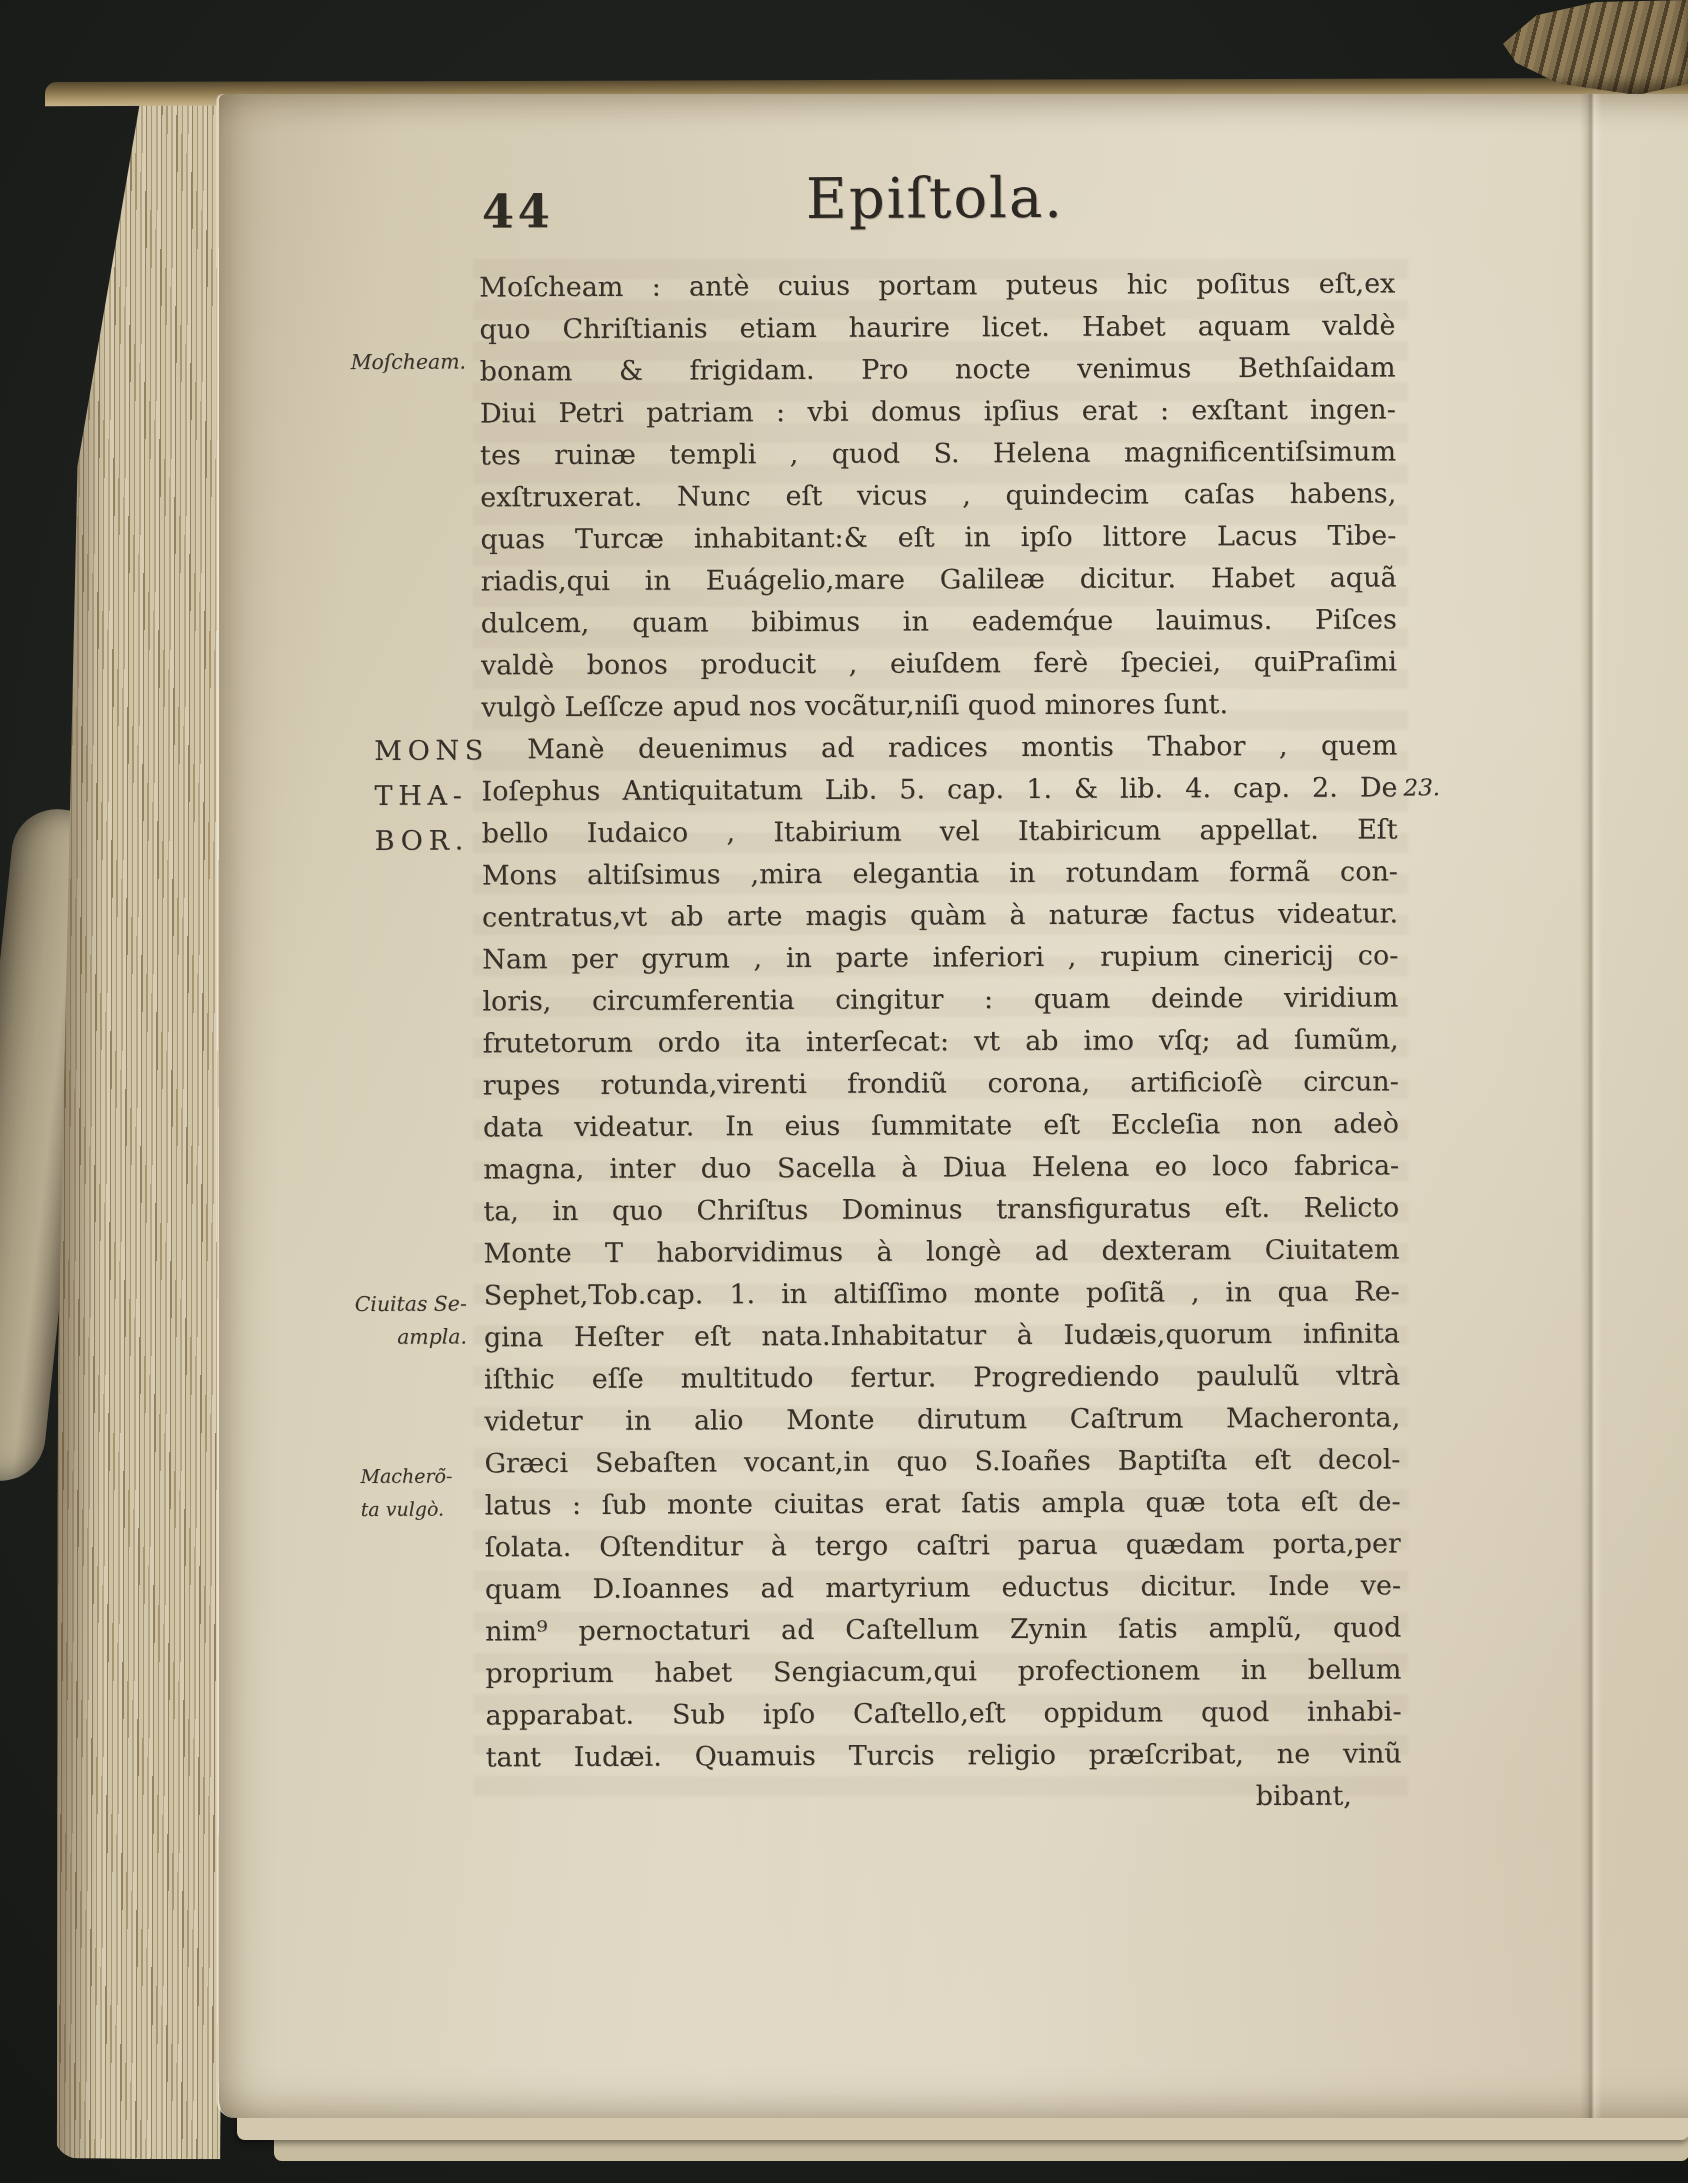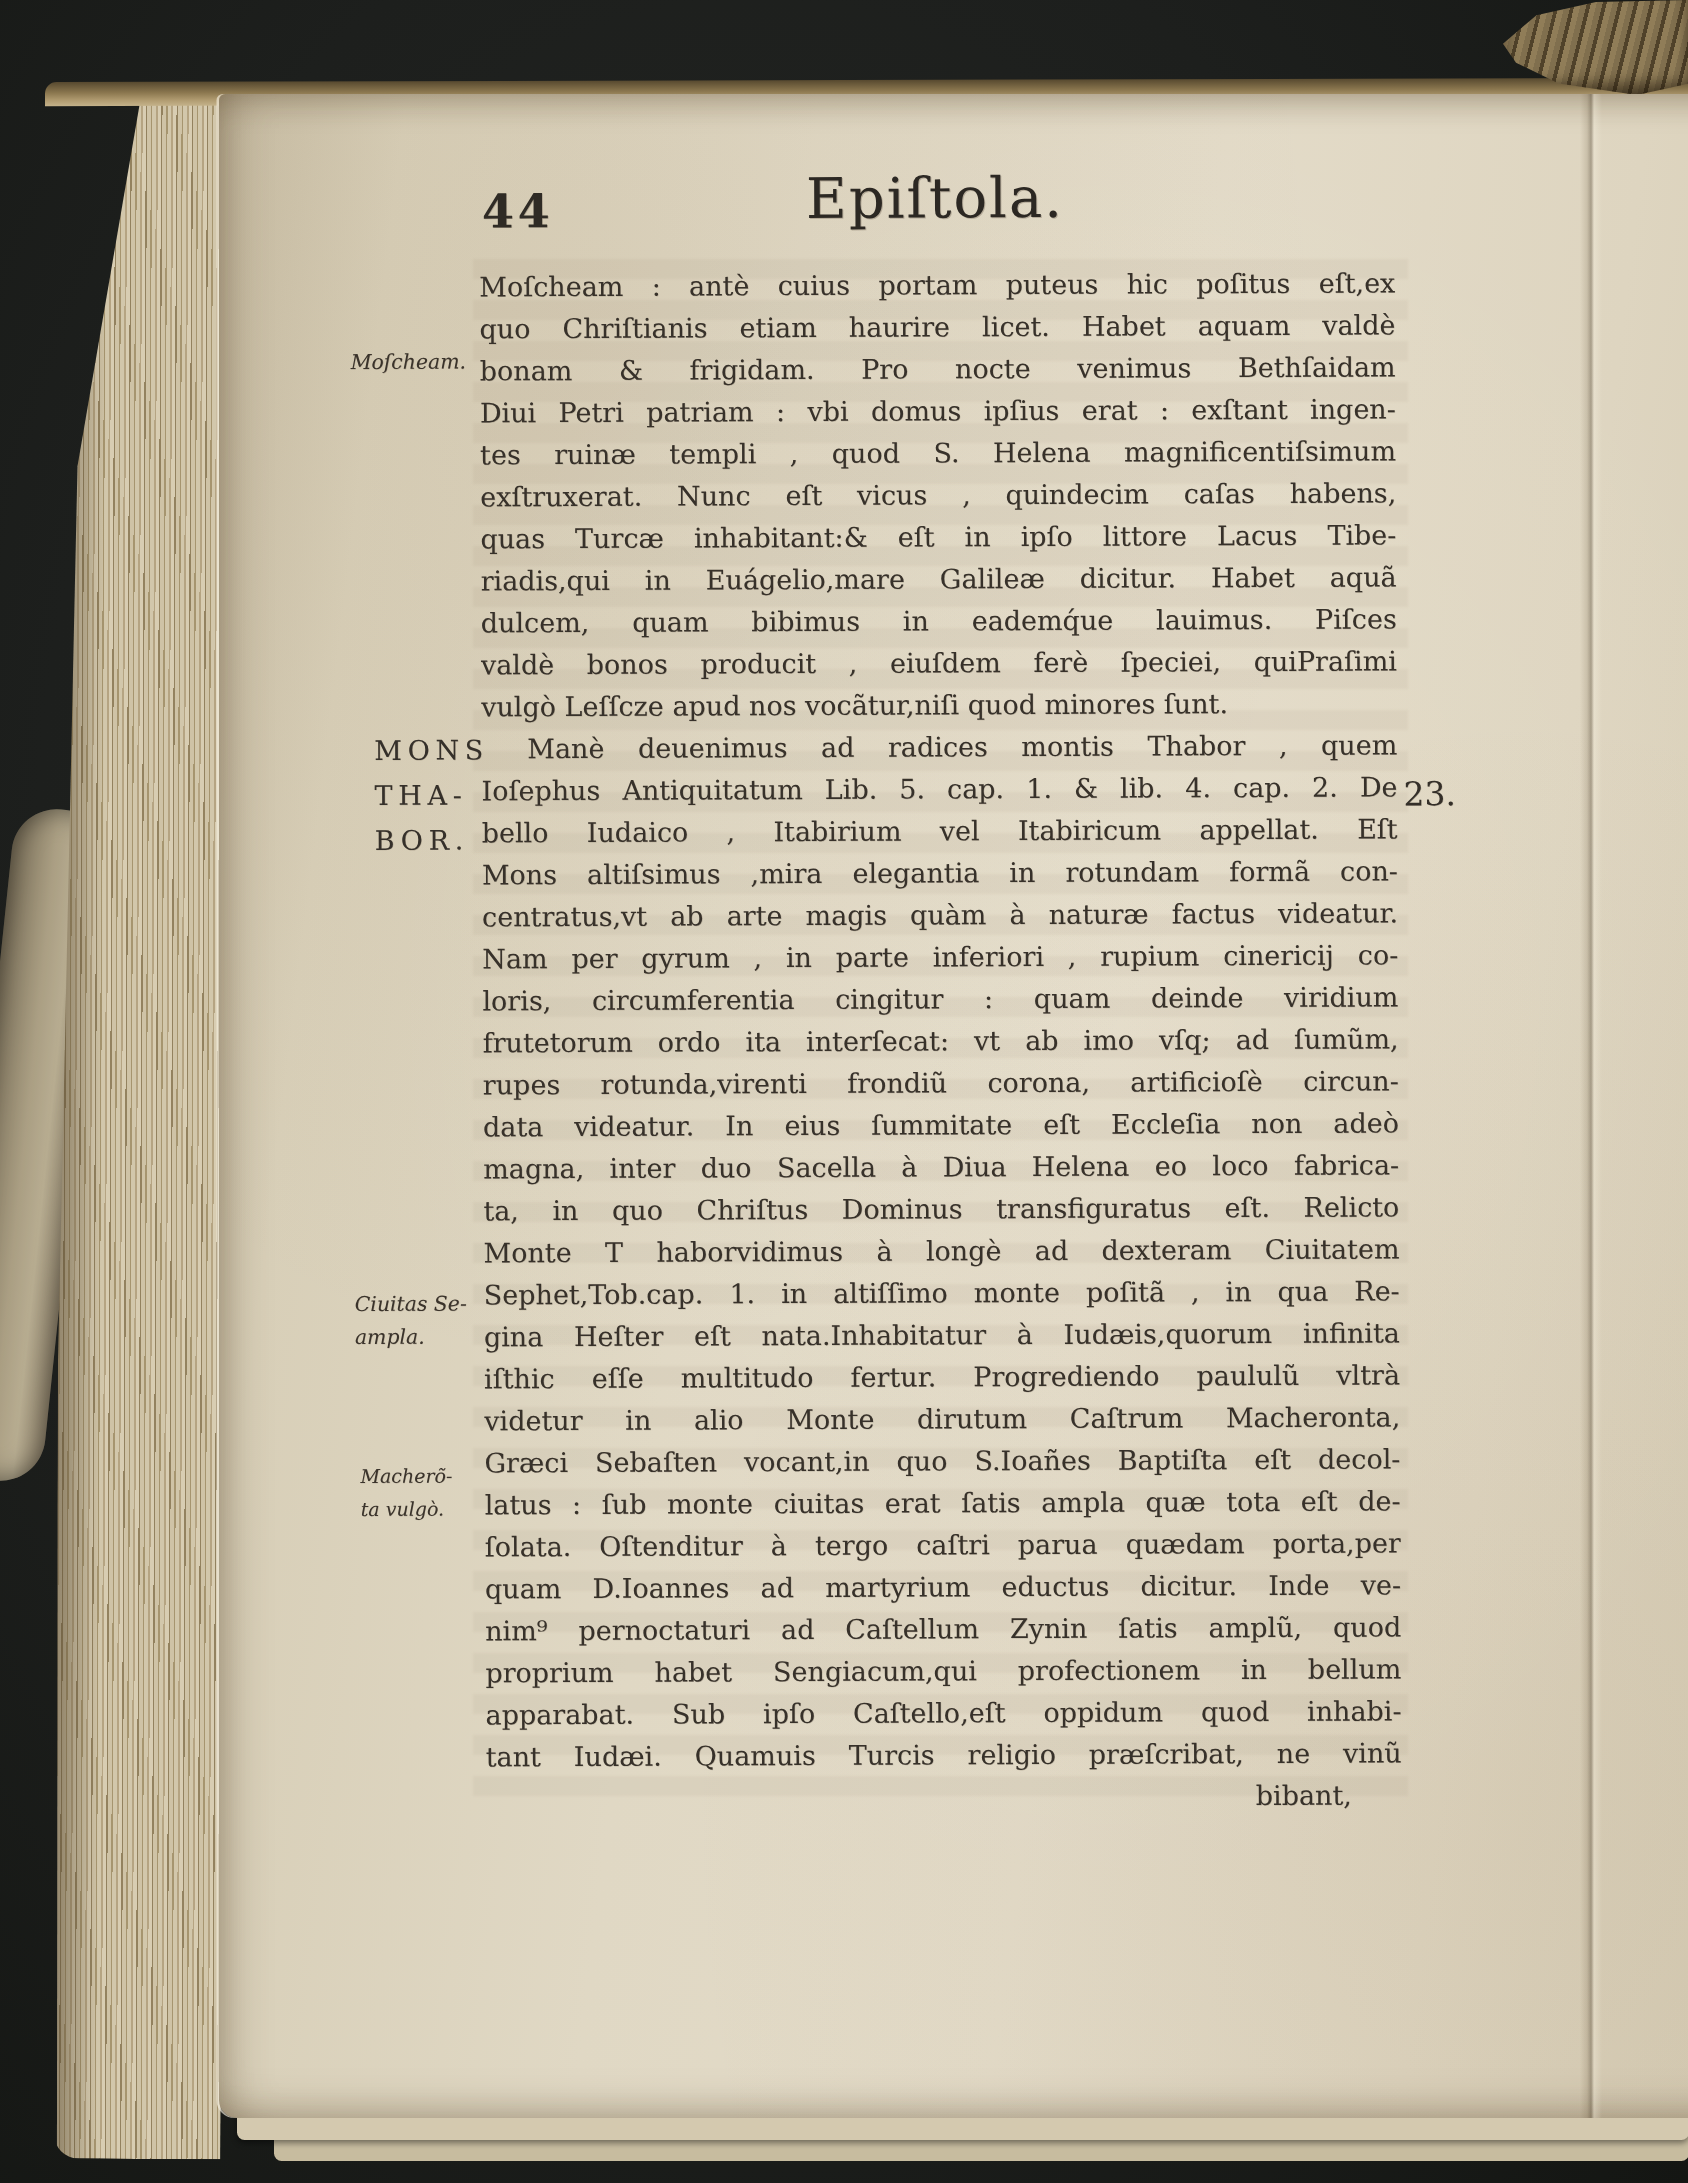--- a/index.html
+++ b/index.html
@@ -114,22 +114,23 @@
 
   .mnote{
     position:absolute;font-style:italic;font-size:20.4px;line-height:33px;
     color:#3a332b;text-shadow:0.4px 0.4px 0 rgba(60,45,30,.25);
   }
   .mnote-caps{
     position:absolute;font-size:27px;line-height:45px;letter-spacing:5.7px;
     color:#35302a;font-style:normal;text-shadow:0.4px 0.4px 0 rgba(60,45,30,.25);
   }
   .folio-ref{
-    position:absolute;left:1185px;top:682px;font-size:33px;color:#342f29;
+    position:absolute;left:1185px;top:682px;font-size:23px;color:#342f29;
     text-shadow:0.5px 0.5px 0 rgba(60,45,30,.22);
+    font-style:italic;
   }
 </style>
 </head>
 <body>
 
 <div class="stage">
   <div class="strap"></div>
   <div class="fore-edge"></div>
   <div class="top-edge"></div>
   <div class="endband"></div>
@@ -188,21 +189,21 @@
       <div class="mnote" style="left:134px;top:249px;">Moſcheam.</div>
 
       <div class="mnote-caps" style="left:156px;top:631px;">
         <div>MONS</div>
         <div>THA-</div>
         <div>BOR.</div>
       </div>
 
       <div class="folio-ref">23.</div>
 
-      <div class="mnote" style="left:134px;top:1191px;">
+      <div class="mnote" style="left:134px;top:1191px;text-align:right;">
         <div>Ciuitas Se-</div>
         <div>ampla.</div>
       </div>
 
       <div class="mnote" style="left:139px;top:1363px;font-size:19px;">
         <div>Macherõ-</div>
         <div>ta vulgò.</div>
       </div>
     </div>
   </div>

